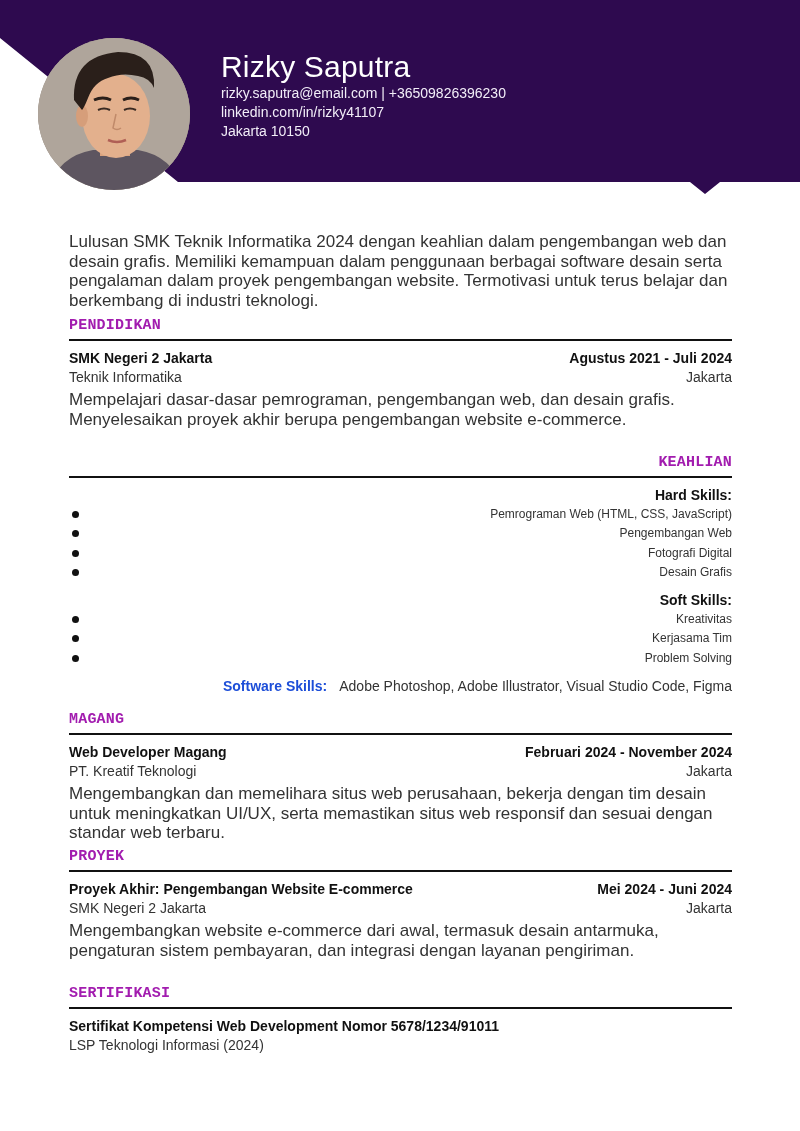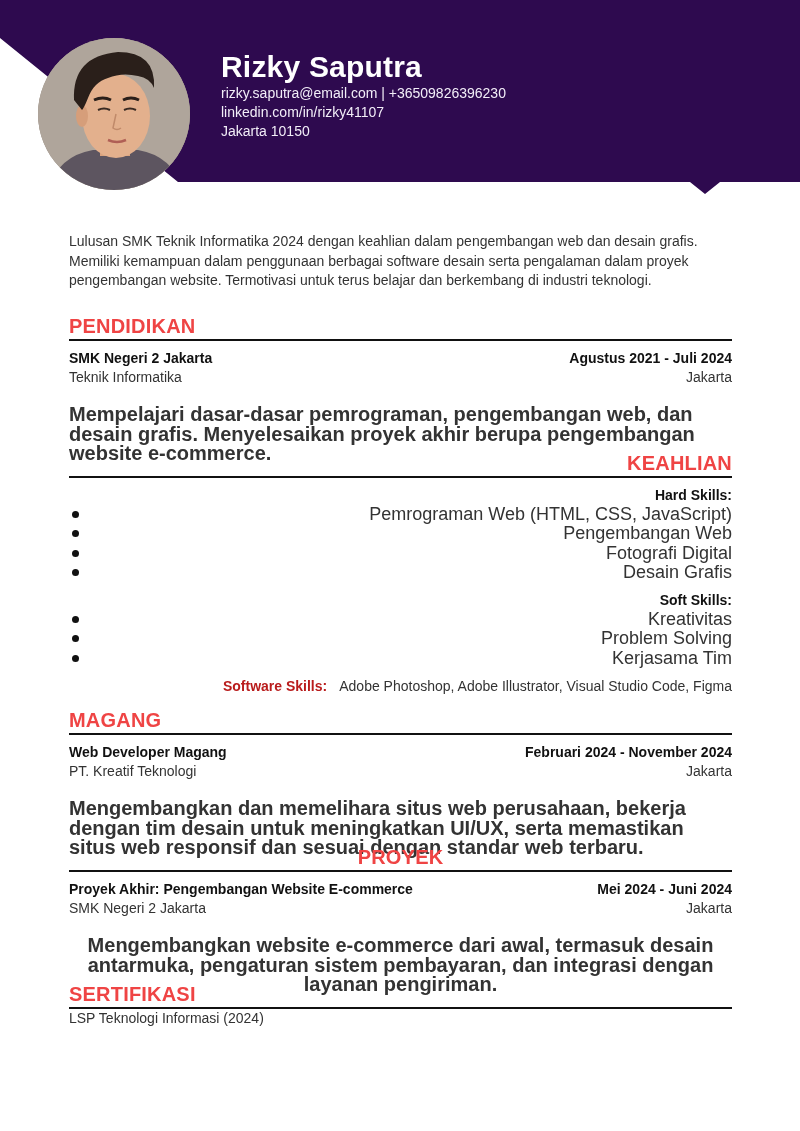--- a/index.html
+++ b/index.html
@@ -7,43 +7,43 @@
     body { position: relative; font-family: "Liberation Sans", sans-serif; color: #222; overflow: hidden; }
 
     .header-bg { position: absolute; left: 0; top: 0; width: 800px; height: 200px; }
     .photo {
       position: absolute; left: 38px; top: 38px; width: 152px; height: 152px; border-radius: 50%;
       overflow: hidden; background: #9a8f85;
     }
     .photo svg { display: block; }
 
     .hdr-text { position: absolute; left: 221px; top: 50px; color: #fff; }
-    .name { font-size: 30px; font-weight: bold; letter-spacing: 0.2px; line-height: 34px; }
+    .name { font-size: 30px; font-weight: normal; letter-spacing: 0.2px; line-height: 34px; }
     .contact { font-size: 14px; line-height: 19px; color: #f2eef8; }
 
     .content { position: absolute; left: 69px; top: 232px; width: 663px; }
-    .summary { font-size: 14px; line-height: 19.5px; color: #333; }
+    .summary { font-size: 17px; line-height: 19.5px; color: #333; }
 
     .section { position: absolute; left: 69px; width: 663px; }
-    .sec-title { font-size: 20px; font-weight: bold; color: #ef4444; line-height: 20px; letter-spacing: 0.2px; }
+    .sec-title { font-size: 15px; font-weight: bold; color: #a21caf; line-height: 20px; letter-spacing: 0.2px; font-family: Liberation Mono, monospace; }
     .sec-rule { height: 2px; background: #111; margin-top: 3px; }
 
     .row { display: flex; justify-content: space-between; font-size: 14px; line-height: 19px; }
     .row.bold { font-weight: bold; color: #111; margin-top: 8px; }
     .row.sub { color: #333; }
-    .desc { font-size: 20px; line-height: 19.5px; color: #333; margin-top: 18px; font-weight: bold; }
+    .desc { font-size: 17px; line-height: 19.5px; color: #333; margin-top: 3px; }
 
     .skill-label { font-size: 14px; font-weight: bold; color: #111; line-height: 19px; }
     ul.skills { list-style: none; }
-    ul.skills li { font-size: 18px; line-height: 19.3px; color: #333; position: relative; padding-left: 19px; }
+    ul.skills li { font-size: 12px; line-height: 19.3px; color: #333; position: relative; padding-left: 19px; }
     ul.skills li .bullet {
       position: absolute; left: 3px; top: 6px; width: 7px; height: 7px; border-radius: 50%; background: #111;
     }
     .software { font-size: 14px; line-height: 19px; color: #333; margin-top: 9px; }
-    .software .lbl { font-weight: bold; color: #b91c1c; margin-right: 12px; }
+    .software .lbl { font-weight: bold; color: #1d4ed8; margin-right: 12px; }
   </style>
 </head>
 <body>
 
 <svg class="header-bg" width="800" height="200" viewBox="0 0 800 200">
   <polygon points="0,0 800,0 800,182 720,182 705,194 690,182 178,182 0,38" fill="#2e0a4f"></polygon>
 </svg>
 
 <div class="photo">
   <svg width="152" height="152" viewBox="0 0 152 152">
@@ -103,55 +103,58 @@
   <div class="skill-label" style="margin-top:8px;">Hard Skills:</div>
   <ul class="skills">
     <li><span class="bullet"></span><span>Pemrograman Web (HTML, CSS, JavaScript)</span></li>
     <li><span class="bullet"></span><span>Pengembangan Web</span></li>
     <li><span class="bullet"></span><span>Fotografi Digital</span></li>
     <li><span class="bullet"></span><span>Desain Grafis</span></li>
   </ul>
   <div class="skill-label" style="margin-top:9px;">Soft Skills:</div>
   <ul class="skills">
     <li><span class="bullet"></span><span>Kreativitas</span></li>
+    <li><span class="bullet"></span><span>Kerjasama Tim</span></li>
     <li><span class="bullet"></span><span>Problem Solving</span></li>
-    <li><span class="bullet"></span><span>Kerjasama Tim</span></li>
   </ul>
   <div class="software">
     <span class="lbl">Software Skills:</span><span>Adobe Photoshop, Adobe Illustrator, Visual Studio Code, Figma</span>
   </div>
 </div>
 
 <div class="section" style="top:710px;">
   <div class="sec-title">MAGANG</div>
   <div class="sec-rule"></div>
   <div class="row bold">
     <span>Web Developer Magang</span>
     <span>Februari 2024 - November 2024</span>
   </div>
   <div class="row sub">
     <span>PT. Kreatif Teknologi</span>
     <span>Jakarta</span>
   </div>
   <p class="desc">Mengembangkan dan memelihara situs web perusahaan, bekerja dengan tim desain untuk meningkatkan UI/UX, serta memastikan situs web responsif dan sesuai dengan standar web terbaru.</p>
 </div>
 
-<div class="section" style="top:847px;text-align:center;">
+<div class="section" style="top:847px;">
   <div class="sec-title">PROYEK</div>
   <div class="sec-rule"></div>
   <div class="row bold">
     <span>Proyek Akhir: Pengembangan Website E-commerce</span>
     <span>Mei 2024 - Juni 2024</span>
   </div>
   <div class="row sub">
     <span>SMK Negeri 2 Jakarta</span>
     <span>Jakarta</span>
   </div>
   <p class="desc">Mengembangkan website e-commerce dari awal, termasuk desain antarmuka, pengaturan sistem pembayaran, dan integrasi dengan layanan pengiriman.</p>
 </div>
 
 <div class="section" style="top:984px;">
   <div class="sec-title">SERTIFIKASI</div>
   <div class="sec-rule"></div>
+  <div class="row bold">
+    <span>Sertifikat Kompetensi Web Development Nomor 5678/1234/91011</span>
+  </div>
   <div class="row sub">
     <span>LSP Teknologi Informasi (2024)</span>
   </div>
 </div>
 
 </body></html>

